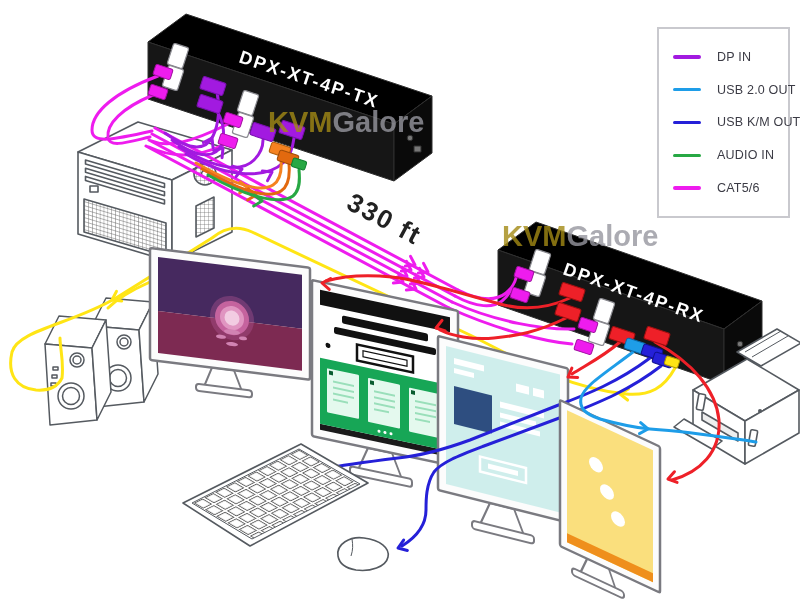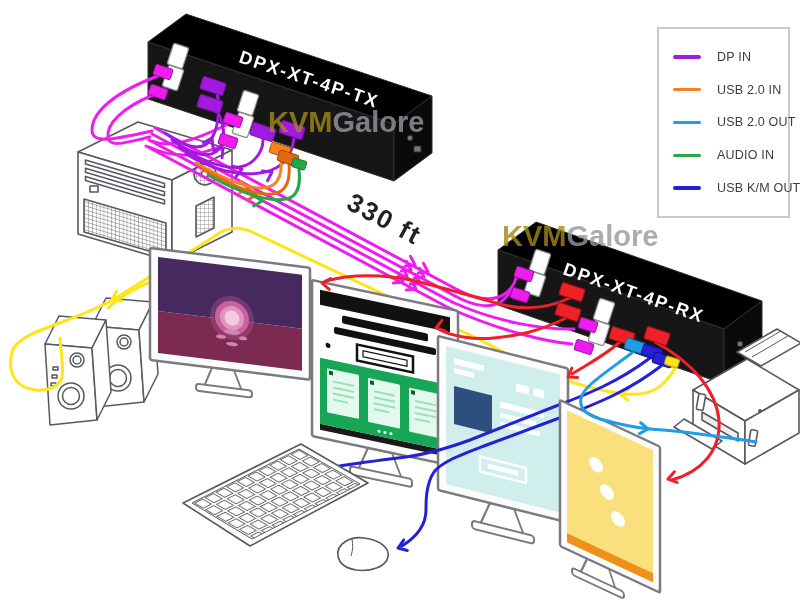--- a/index.html
+++ b/index.html
@@ -340,29 +340,29 @@
   <text class="wm" x="268" y="132"><tspan style="fill: rgb(163, 138, 21);">KVM</tspan><tspan style="fill: rgb(151, 151, 159);">Galore</tspan></text>
   <text class="wm" x="502" y="246"><tspan style="fill: rgb(163, 138, 21);">KVM</tspan><tspan style="fill: rgb(151, 151, 159);">Galore</tspan></text>
 </svg>
 
 <div class="legend">
   <div class="legend-item">
         <span class="legend-swatch" style="background: rgb(162, 26, 224);"></span>
         <span class="legend-label">DP IN</span>
       </div>
   <div class="legend-item">
-        <span class="legend-swatch" style="background: rgb(245, 130, 32);"></span>
-        <span class="legend-label">USB 2.0 IN</span>
-      </div>
-  <div class="legend-item">
         <span class="legend-swatch" style="background: rgb(30, 157, 232);"></span>
         <span class="legend-label">USB 2.0 OUT</span>
       </div>
   <div class="legend-item">
+        <span class="legend-swatch" style="background: rgb(37, 32, 216);"></span>
+        <span class="legend-label">USB K/M OUT</span>
+      </div>
+  <div class="legend-item">
         <span class="legend-swatch" style="background: rgb(39, 168, 68);"></span>
         <span class="legend-label">AUDIO IN</span>
       </div>
   <div class="legend-item">
-        <span class="legend-swatch" style="background: rgb(37, 32, 216);"></span>
-        <span class="legend-label">USB K/M OUT</span>
+        <span class="legend-swatch" style="background: rgb(238, 28, 238);"></span>
+        <span class="legend-label">CAT5/6</span>
       </div>
 </div>
 </div>
 
 </body></html>

